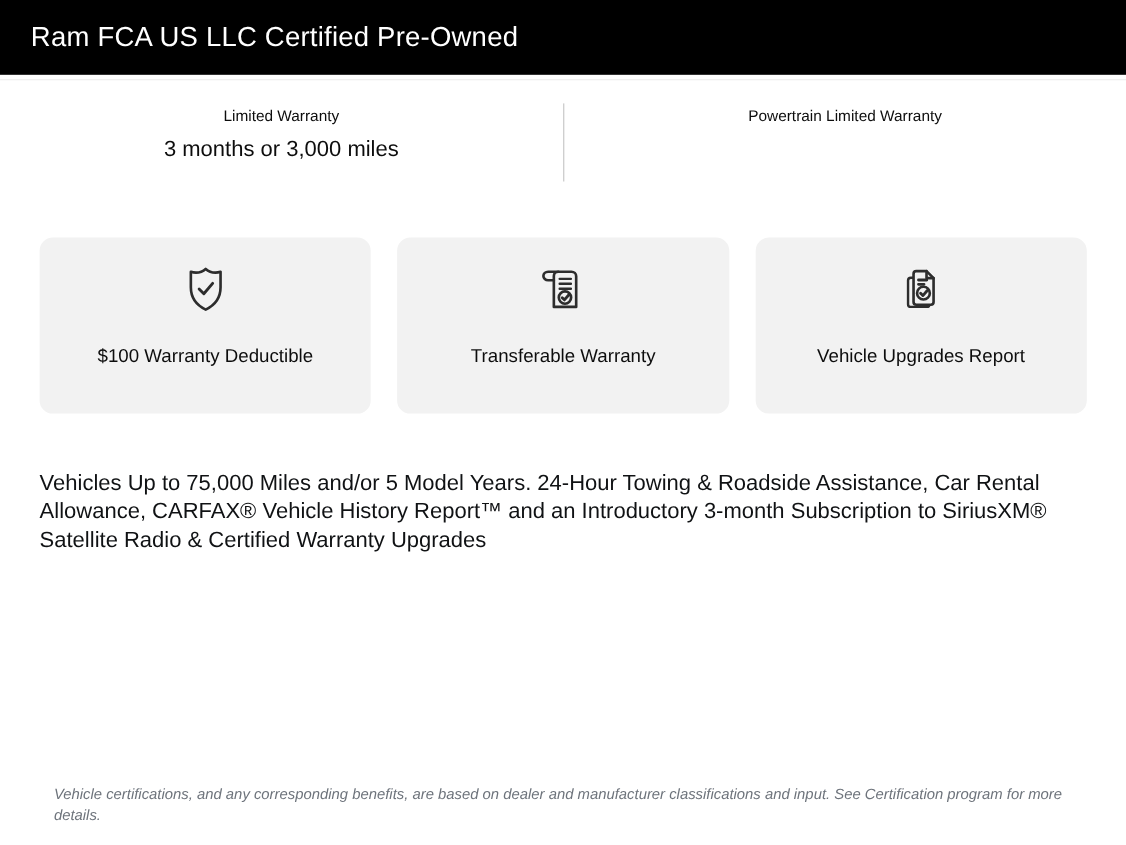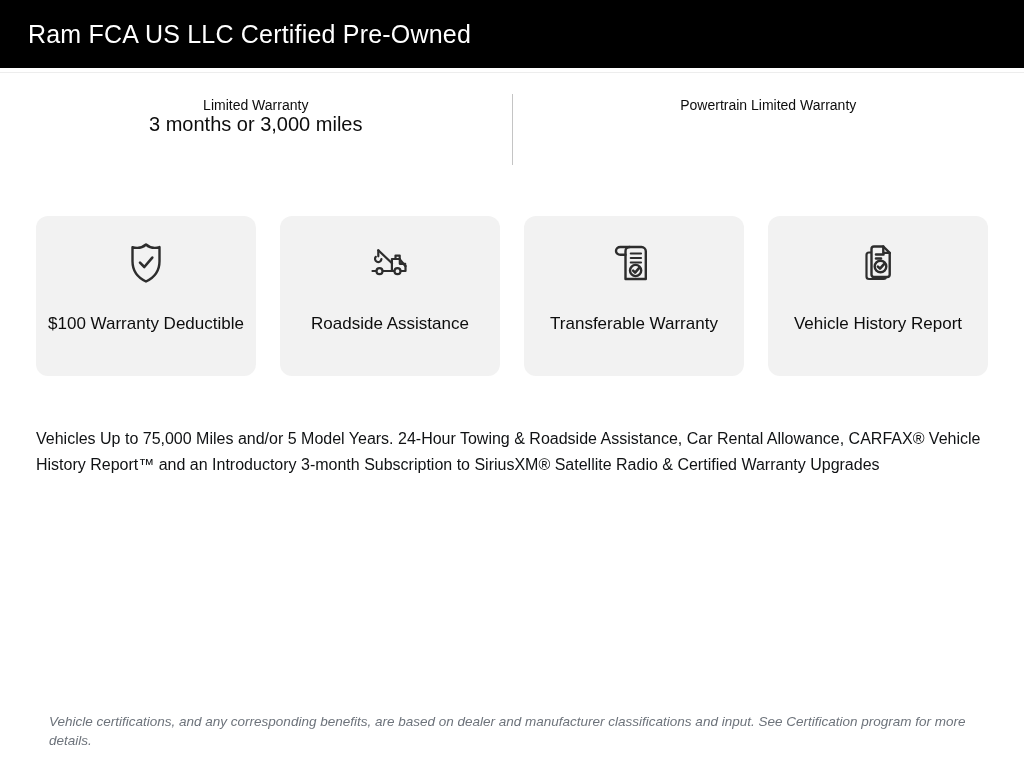--- a/index.html
+++ b/index.html
@@ -42,20 +42,21 @@
     flex: 1;
     display: flex;
     flex-direction: column;
     align-items: center;
     justify-content: flex-start;
     padding-top: 3px;
   }
   .warranty-label {
     font-size: 14px;
     color: #0d0d0d;
+    margin-bottom: 12px;
   }
   .warranty-value {
     font-size: 20px;
     color: #0d0d0d;
   }
   .warranty-divider {
     width: 1px;
     background: #c4c4c4;
     margin: 0;
   }
@@ -87,21 +88,21 @@
     line-height: 27px;
     text-align: center;
     color: #0d0d0d;
     padding: 0 6px;
   }
 
   
   .description {
     margin: 50px 36px 0 36px;
     max-width: 952px;
-    font-size: 16px;
+    font-size: 20px;
     line-height: 26px;
     color: #101214;
   }
 
   
   .disclaimer {
     position: absolute;
     left: 49px;
     right: 42px;
     top: 712px;
@@ -136,36 +137,20 @@
     <div class="card-icon">
       <svg viewBox="0 0 48 48" fill="none" stroke="#2d2d2d" stroke-linecap="round" stroke-linejoin="round">
         <path stroke-width="2.4" d="M24 5.5c2.4 2.2 5.4 3.4 8.8 3.4 1.7 0 3.3-.3 4.7-.8v14.1c0 9.3-5.4 16.4-13.5 20.3-8.1-3.9-13.5-11-13.5-20.3V8.1c1.4.5 3 .8 4.7.8 3.4 0 6.4-1.2 8.8-3.4z"></path>
         <path stroke-width="2.6" d="M18 23.7l4.3 4.3 8-9.4"></path>
       </svg>
     </div>
     <div class="card-label">$100 Warranty Deductible</div>
   </div>
 
 
-  <div class="card">
-    <div class="card-icon">
-      <svg viewBox="0 0 48 48" fill="none" stroke="#2d2d2d" stroke-linecap="round" stroke-linejoin="round">
-        <path stroke-width="2.2" d="M6.5 32h33v-5.7"></path>
-        <path stroke-width="2.2" d="M25.9 32V20h7.6l6 7.2"></path>
-        <path stroke-width="2.2" d="M29.5 20v-3.4h4.2V20"></path>
-        <path stroke-width="2.2" d="M33.8 20.2v4.6h5.4"></path>
-        <path stroke-width="2.2" d="M26 24.2L12.3 11.3"></path>
-        <path stroke-width="2.2" d="M12.3 11.3v6"></path>
-        <path stroke-width="2.2" d="M15.4 20.2a3.2 3.2 0 1 1-5.6-2.4"></path>
-        <circle cx="13.5" cy="32.2" r="3" fill="#f2f2f2" stroke-width="2.2"></circle>
-        <circle cx="31.5" cy="32.2" r="3" fill="#f2f2f2" stroke-width="2.2"></circle>
-      </svg>
-    </div>
-    <div class="card-label">Roadside Assistance</div>
-  </div>
 
   <div class="card">
     <div class="card-icon">
       <svg viewBox="0 0 48 48" fill="none" stroke="#2d2d2d" stroke-linecap="round" stroke-linejoin="round">
         <path stroke-width="2.4" d="M15.5 15.8h-5.2c-2.4 0-4.3-1.8-4.3-3.9S7.9 8 10.3 8h9.2"></path>
         <path stroke-width="2.4" d="M15.5 40V12c0-2.2 1.8-4 4-4h12c2.3 0 4.3 1.9 4.3 4.2V40H15.5z"></path>
         <path stroke-width="2.2" d="M20.8 14.5h10.2M20.8 19h10.2M20.8 23.5h10.2"></path>
         <circle cx="25.6" cy="31.5" r="5.6" stroke-width="2.4"></circle>
         <path stroke-width="2.6" d="M23.1 31.6l2 2 3.9-4.4"></path>
       </svg>
@@ -177,20 +162,20 @@
     <div class="card-icon">
       <svg viewBox="0 0 48 48" fill="none" stroke="#2d2d2d" stroke-linecap="round" stroke-linejoin="round">
         <rect x="12.5" y="13.5" width="19.5" height="26.5" rx="2.5" stroke-width="2.2"></rect>
         <path fill="#f2f2f2" stroke-width="2.4" d="M20 7.5h9.3l6.4 6.4v21.6a2.5 2.5 0 0 1-2.5 2.5H20a2.5 2.5 0 0 1-2.5-2.5V10A2.5 2.5 0 0 1 20 7.5z"></path>
         <path stroke-width="2.4" d="M29.3 7.5v6.4h6.4"></path>
         <path stroke-width="2.6" d="M22 15.5h7.5M22 19.5h5"></path>
         <circle cx="26.5" cy="27.5" r="5.8" stroke-width="2.4"></circle>
         <path stroke-width="2.6" d="M23.9 27.6l2.1 2.1 4-4.6"></path>
       </svg>
     </div>
-    <div class="card-label">Vehicle History Report</div>
+    <div class="card-label">Vehicle Upgrades Report</div>
   </div>
 
 </div>
 
 <p class="description">Vehicles Up to 75,000 Miles and/or 5 Model Years. 24-Hour Towing &amp; Roadside Assistance, Car Rental Allowance, CARFAX® Vehicle History Report™ and an Introductory 3-month Subscription to SiriusXM® Satellite Radio &amp; Certified Warranty Upgrades</p>
 
 <p class="disclaimer">Vehicle certifications, and any corresponding benefits, are based on dealer and manufacturer classifications and input. See Certification program for more details.</p>
 
 </body></html>

